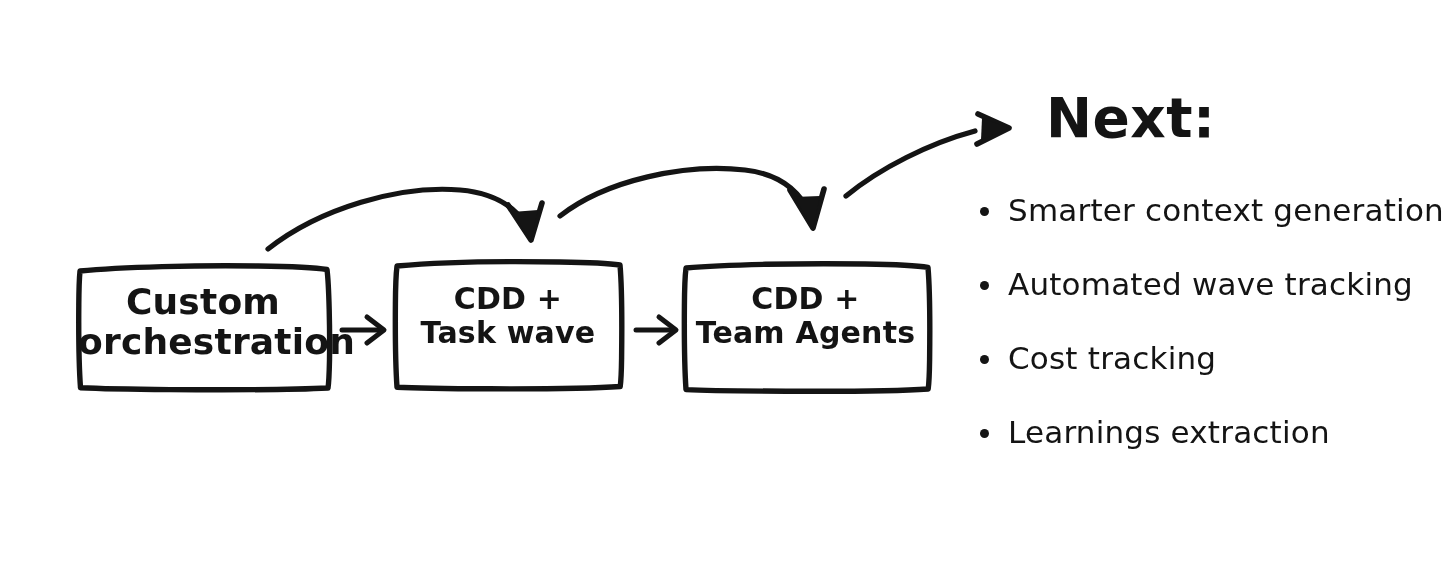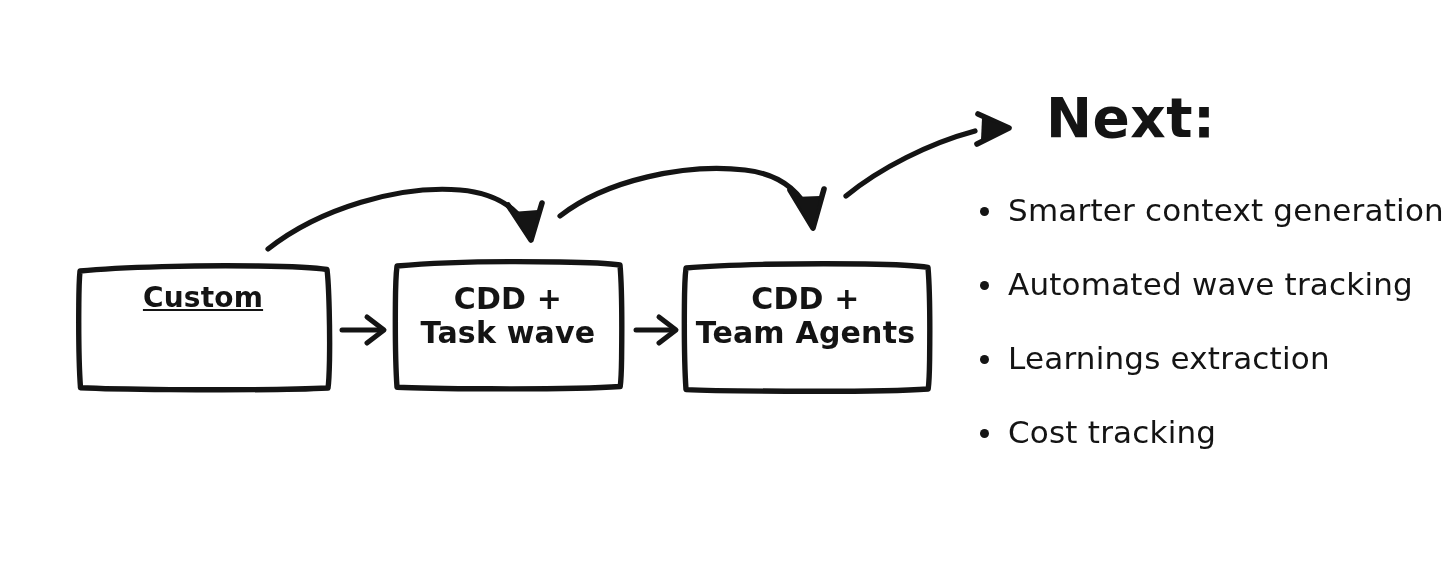--- a/index.html
+++ b/index.html
@@ -41,21 +41,21 @@
     position: absolute;
     text-align: center;
     line-height: 1.12;
     font-size: 30px;
     font-weight: 700;
     color: #141414;
   }
   .box-label .l1 { display: block; }
   .box-label .l2 { display: block; }
 
-  #box1-label { left: 78px;  top: 282px; width: 250px; font-size: 28px; text-decoration: underline; }
+  #box1-label { left: 78px;  top: 282px; width: 250px; font-size: 36px; }
   #box2-label { left: 395px; top: 282px; width: 226px; font-size: 30px; }
   #box3-label { left: 683px; top: 282px; width: 245px; font-size: 30px; }
 
   #next-heading {
     position: absolute;
     left: 1046px;
     top: 86px;
     font-size: 55px;
     font-weight: 700;
     color: #141414;
@@ -137,20 +137,21 @@
     <g>
       <path d="M846,196 C880,168 930,143 975,131" fill="none" stroke="#141414" stroke-width="5.2" stroke-linecap="round"></path>
       <path d="M978,114 L1009,128 L977,144" fill="none" stroke="#141414" stroke-width="5.6" stroke-linecap="round" stroke-linejoin="round"></path>
       <path d="M982,118 L1009,128 L981,140 Z" fill="#141414" stroke="none"></path>
     </g>
 
   </svg>
 
   <div class="hand box-label" id="box1-label">
     <span class="l1">Custom</span>
+    <span class="l2">orchestration</span>
   </div>
 
   <div class="hand box-label" id="box2-label">
     <span class="l1">CDD +</span>
     <span class="l2">Task wave</span>
   </div>
 
   <div class="hand box-label" id="box3-label">
     <span class="l1">CDD +</span>
     <span class="l2">Team Agents</span>
@@ -162,21 +163,21 @@
     <li class="hand">
       <span class="dot"></span>
       <span>Smarter context generation</span>
     </li>
     <li class="hand">
       <span class="dot"></span>
       <span>Automated wave tracking</span>
     </li>
     <li class="hand">
       <span class="dot"></span>
-      <span>Learnings extraction</span>
+      <span>Cost tracking</span>
     </li>
     <li class="hand">
       <span class="dot"></span>
-      <span>Cost tracking</span>
+      <span>Learnings extraction</span>
     </li>
   </ul>
 
 </div>
 
 </body></html>

